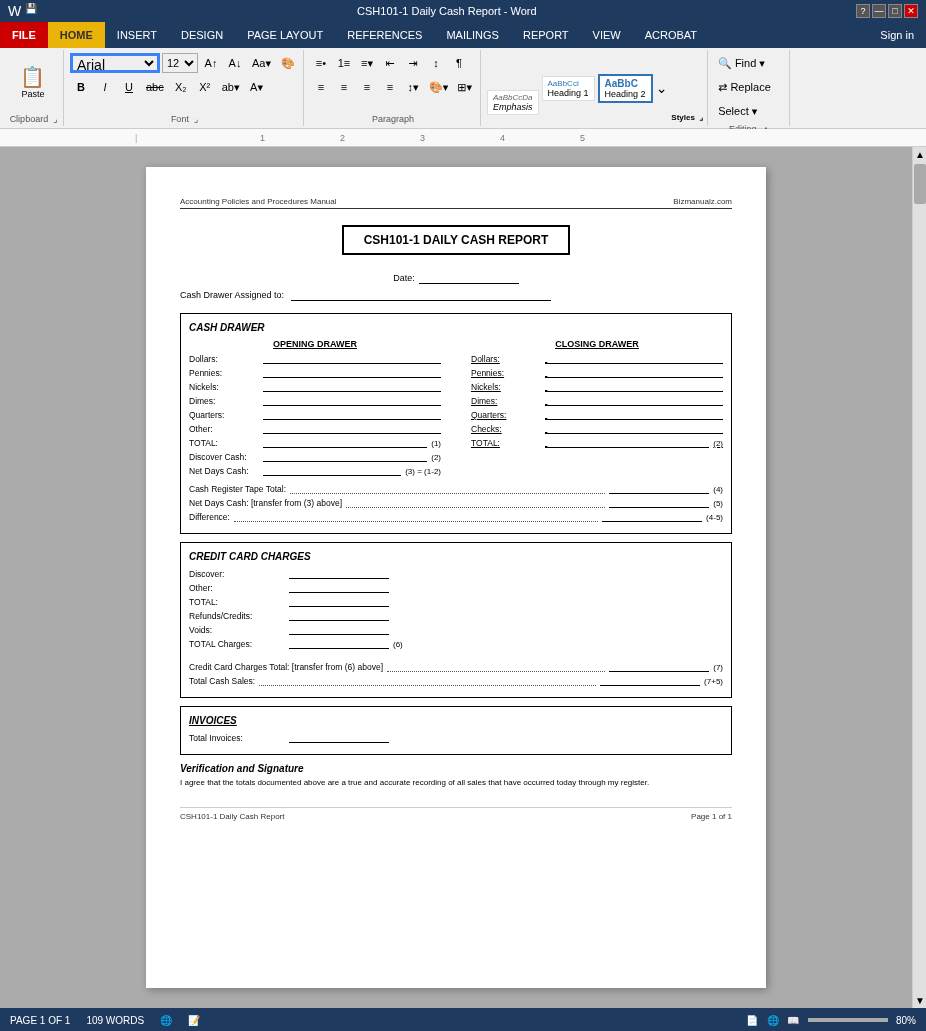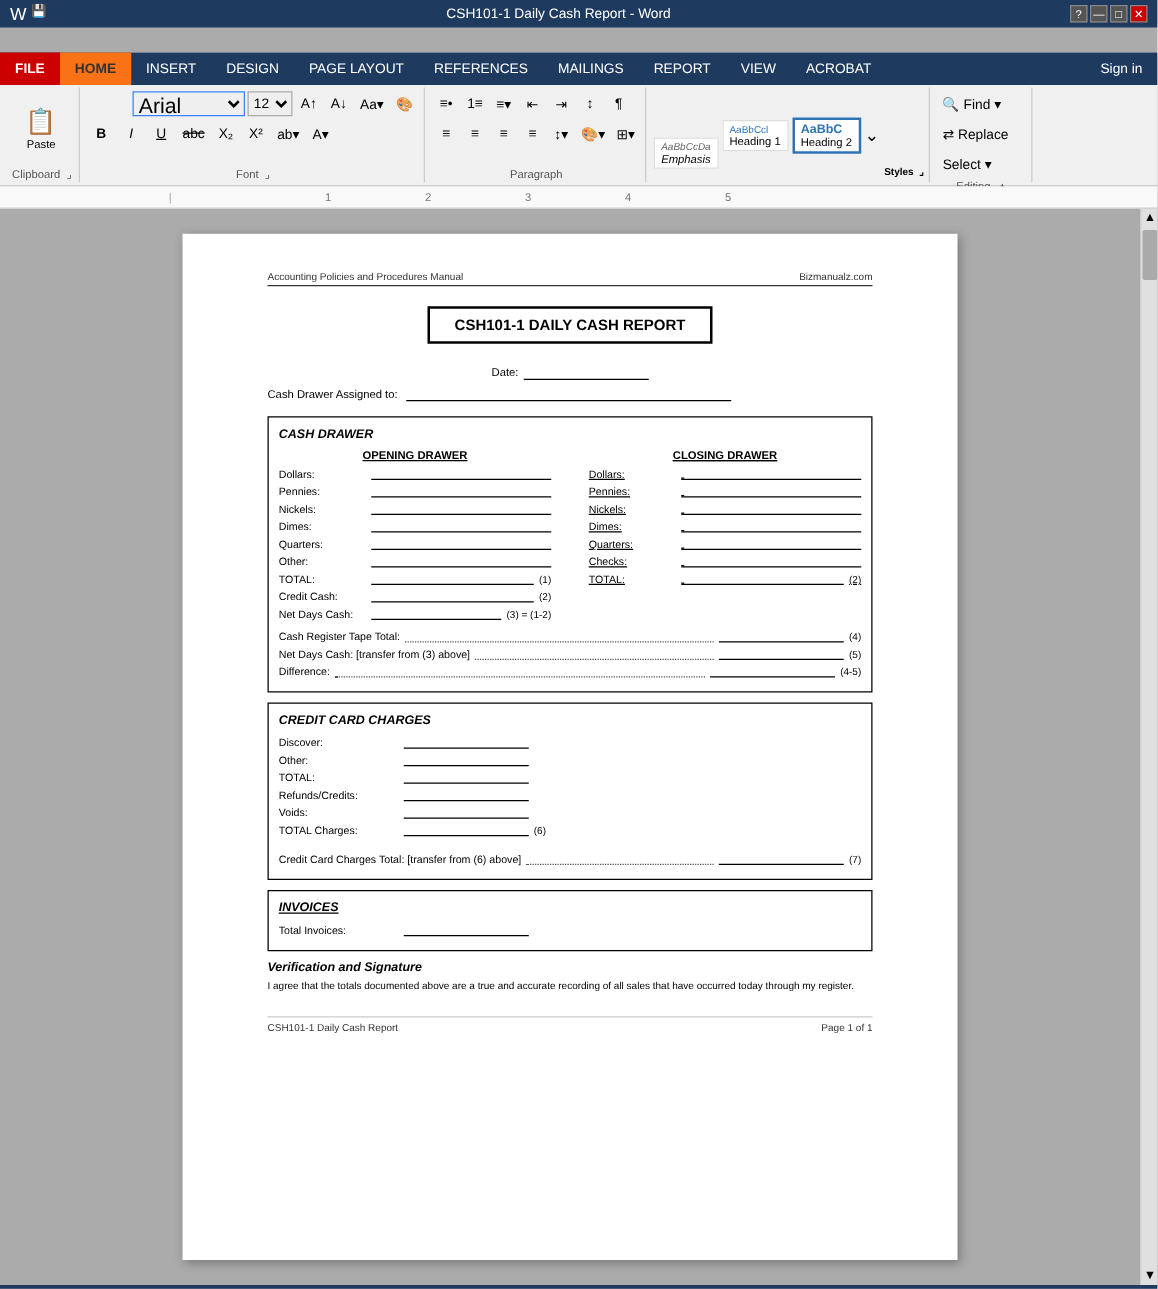--- a/index.html
+++ b/index.html
@@ -15,46 +15,46 @@
       justify-content: space-between;
       padding: 0 8px;
       font-size: 11px;
     }
     .title-bar-center { flex: 1; text-align: center; }
     .title-bar-controls { display: flex; gap: 2px; }
     .title-btn { width: 14px; height: 14px; background: #555; border: 1px solid #888; font-size: 9px; display: flex; align-items: center; justify-content: center; color: white; cursor: pointer; }
 
     
     .ribbon { background: #f0f0f0; border-bottom: 1px solid #ccc; }
-    .ribbon-tabs { display: flex; background: #1e3a5f; height: 26px; margin-top: 20px; }
+    .ribbon-tabs { display: flex; background: #1e3a5f; height: 26px; }
     .ribbon-tab { color: white; padding: 0 12px; display: flex; align-items: center; font-size: 11px; cursor: pointer; height: 26px; }
     .ribbon-tab.active { background: #f0f0f0; color: #1e3a5f; font-weight: bold; }
     .ribbon-content { display: flex; padding: 2px 4px; background: #f0f0f0; height: 80px; gap: 2px; }
     .ribbon-group { display: flex; flex-direction: column; border-right: 1px solid #ccc; padding: 2px 4px; min-width: 50px; }
     .ribbon-group-label { font-size: 9px; color: #555; text-align: center; margin-top: auto; padding-top: 2px; }
     .ribbon-group-content { display: flex; align-items: center; gap: 2px; flex: 1; }
     .ribbon-btn { height: 22px; min-width: 22px; background: #f0f0f0; border: 1px solid transparent; display: flex; align-items: center; justify-content: center; cursor: pointer; font-size: 11px; padding: 0 3px; }
     .paste-btn { height: 58px; width: 50px; display: flex; flex-direction: column; align-items: center; justify-content: center; font-size: 10px; background: #f0f0f0; border: 1px solid transparent; cursor: pointer; }
-    .font-selector { width: 90px; height: 20px; font-size: 17px; border: 1px solid #3b82f6; margin-left: 36px; }
+    .font-selector { width: 90px; height: 20px; font-size: 14px; border: 3px solid #3b82f6; }
     .font-size-selector { width: 36px; height: 20px; font-size: 11px; border: 1px solid #aaa; }
 
     
     .styles-group { display: flex; gap: 4px; align-items: center; border-right: 1px solid #ccc; padding: 4px; }
 
     
     .ruler { height: 18px; background: #f9f9f9; border-bottom: 1px solid #ccc; display: flex; align-items: center; padding: 0 140px; font-size: 9px; color: #777; position: relative; }
 
     
     .doc-area { display: flex; height: calc(1031px - 22px - 106px - 18px - 24px); background: #ababab; overflow: hidden; }
     .scrollbar-v { width: 14px; background: #e0e0e0; border-left: 1px solid #ccc; display: flex; flex-direction: column; }
     .scroll-thumb { width: 12px; height: 40px; background: #aaa; margin: 2px auto; border-radius: 2px; }
     .doc-content { flex: 1; overflow: hidden; display: flex; justify-content: center; padding: 20px 0; }
 
     
-    .page { width: 620px; background: white; padding: 30px 68px; font-size: 9px; box-shadow: 2px 2px 8px rgba(0,0,0,0.3); min-height: 820px; }
+    .page { width: 620px; background: white; padding: 30px 34px; font-size: 9px; box-shadow: 2px 2px 8px rgba(0,0,0,0.3); min-height: 820px; }
     .page-header-line { display: flex; justify-content: space-between; font-size: 8px; color: #333; margin-bottom: 16px; border-bottom: 1px solid #333; padding-bottom: 2px; }
     .doc-title-box { border: 2px solid black; text-align: center; padding: 6px 20px; font-weight: bold; font-size: 12px; display: inline-block; margin: 0 auto 10px; }
     .title-center { text-align: center; margin-bottom: 8px; }
 
     
     .section-box { border: 1px solid black; padding: 8px; margin-bottom: 8px; }
     .section-title { font-weight: bold; font-style: italic; font-size: 10px; margin-bottom: 6px; }
     .two-col { display: flex; gap: 0; }
     .col-left { flex: 1; padding-right: 20px; }
     .col-right { flex: 1; padding-left: 10px; text-decoration: underline; }
@@ -105,21 +105,21 @@
     <div class="title-btn">?</div>
     <div class="title-btn">—</div>
     <div class="title-btn">□</div>
     <div class="title-btn" style="background:#c00;">✕</div>
   </div>
 </div>
 
 <div class="ribbon">
   <div class="ribbon-tabs">
     <div class="ribbon-tab active" style="background:#c00;color:white;font-weight:bold;">FILE</div>
-    <div class="ribbon-tab active" style="background:#f97316;color:#333;">HOME</div>
+    <div class="ribbon-tab active" style="background:#eab308;color:#333;">HOME</div>
     <div class="ribbon-tab">INSERT</div>
     <div class="ribbon-tab">DESIGN</div>
     <div class="ribbon-tab">PAGE LAYOUT</div>
     <div class="ribbon-tab">REFERENCES</div>
     <div class="ribbon-tab">MAILINGS</div>
     <div class="ribbon-tab">REPORT</div>
     <div class="ribbon-tab">VIEW</div>
     <div class="ribbon-tab">ACROBAT</div>
     <div style="flex:1;"></div>
     <div class="ribbon-tab">Sign in</div>
@@ -276,21 +276,21 @@
             <div class="field-row">
               <span class="field-label">Other:</span>
               <span class="field-line">&nbsp;</span>
             </div>
             <div class="field-row">
               <span class="field-label">TOTAL:</span>
               <span class="field-line">&nbsp;</span>
               <span class="field-note">(1)</span>
             </div>
             <div class="field-row">
-              <span class="field-label">Credit Cash:</span>
+              <span class="field-label">Discover Cash:</span>
               <span class="field-line">&nbsp;</span>
               <span class="field-note">(2)</span>
             </div>
             <div class="field-row">
               <span class="field-label">Net Days Cash:</span>
               <span class="field-line">&nbsp;</span>
               <span class="field-note">(3) = (1-2)</span>
             </div>
           </div>
 
@@ -373,20 +373,26 @@
         <div class="cc-field-row">
           <span class="cc-label">TOTAL Charges:</span>
           <span class="cc-line">&nbsp;</span>
           <span class="cc-note">(6)</span>
         </div>
         <div class="dotted-row" style="margin-top:12px;">
           <span class="dotted-label">Credit Card Charges Total: [transfer from (6) above]</span>
           <span class="dotted-dots"></span>
           <span class="dotted-line">&nbsp;</span>
           <span class="dotted-note">(7)</span>
+        </div>
+        <div class="dotted-row">
+          <span class="dotted-label">Total Cash Sales:</span>
+          <span class="dotted-dots"></span>
+          <span class="dotted-line">&nbsp;</span>
+          <span class="dotted-note">(7+5)</span>
         </div>
       </div>
 
       <div class="section-box">
         <div class="section-title" style="font-style:italic;text-decoration:underline;">INVOICES</div>
         <div class="cc-field-row">
           <span class="cc-label">Total Invoices:</span>
           <span class="cc-line">&nbsp;</span>
         </div>
       </div>

